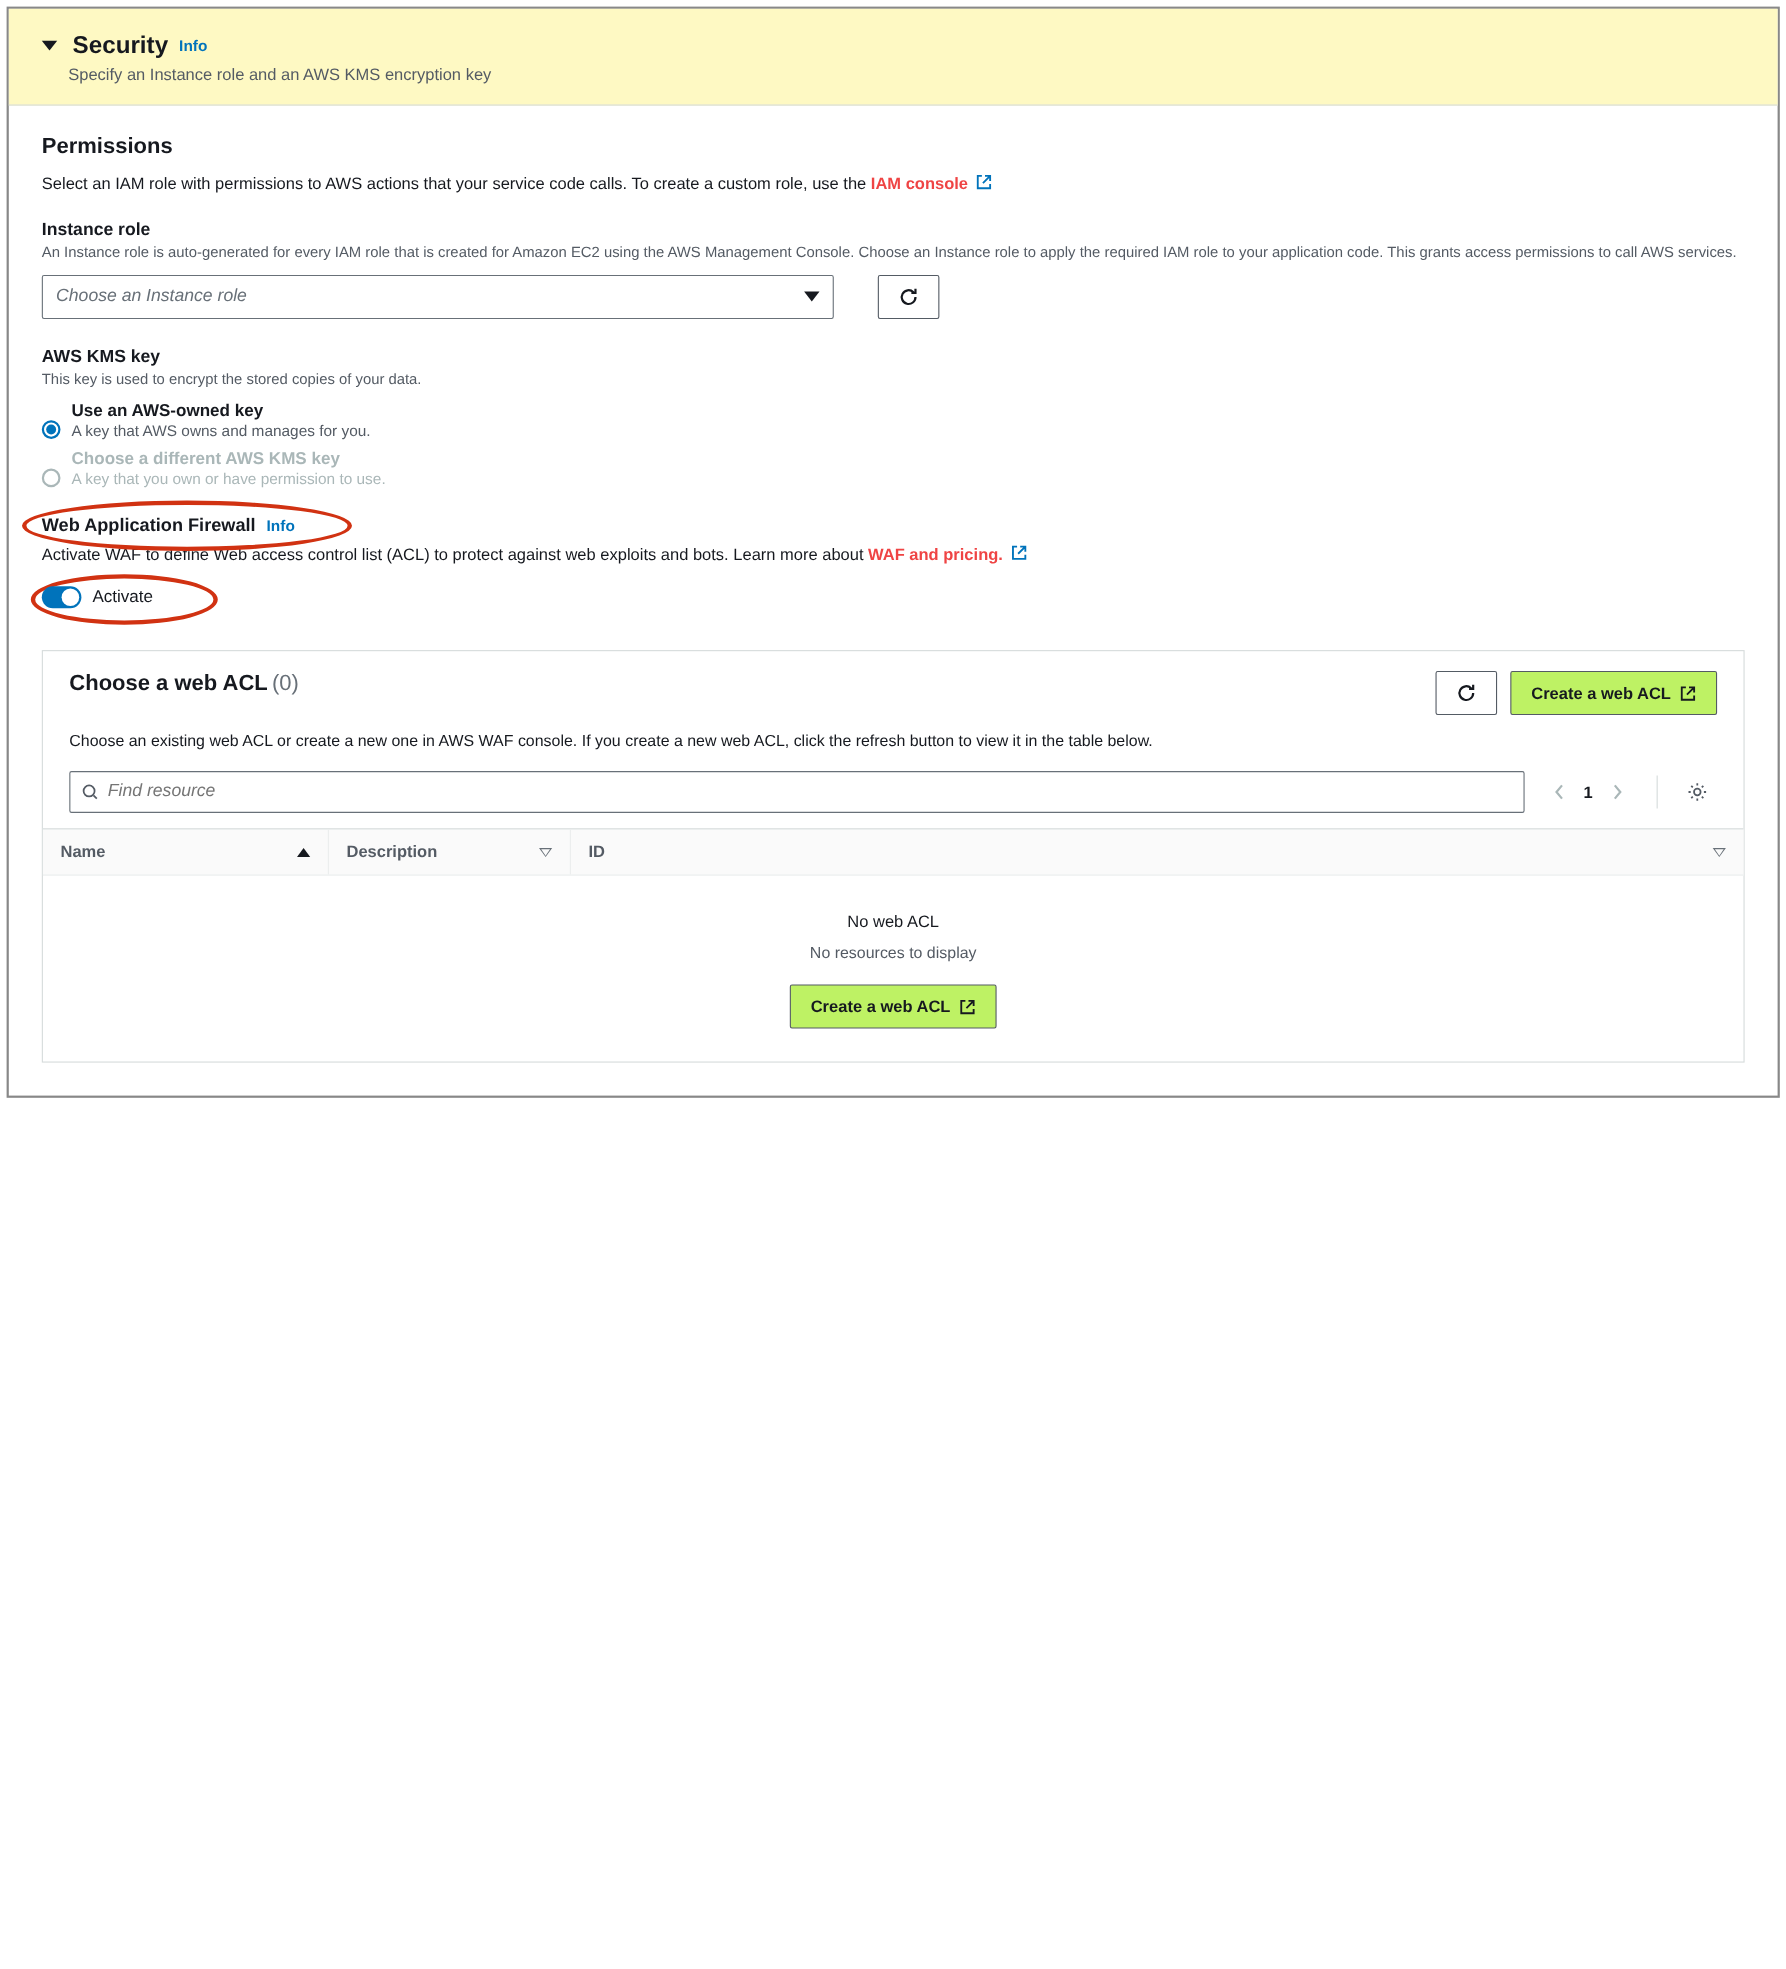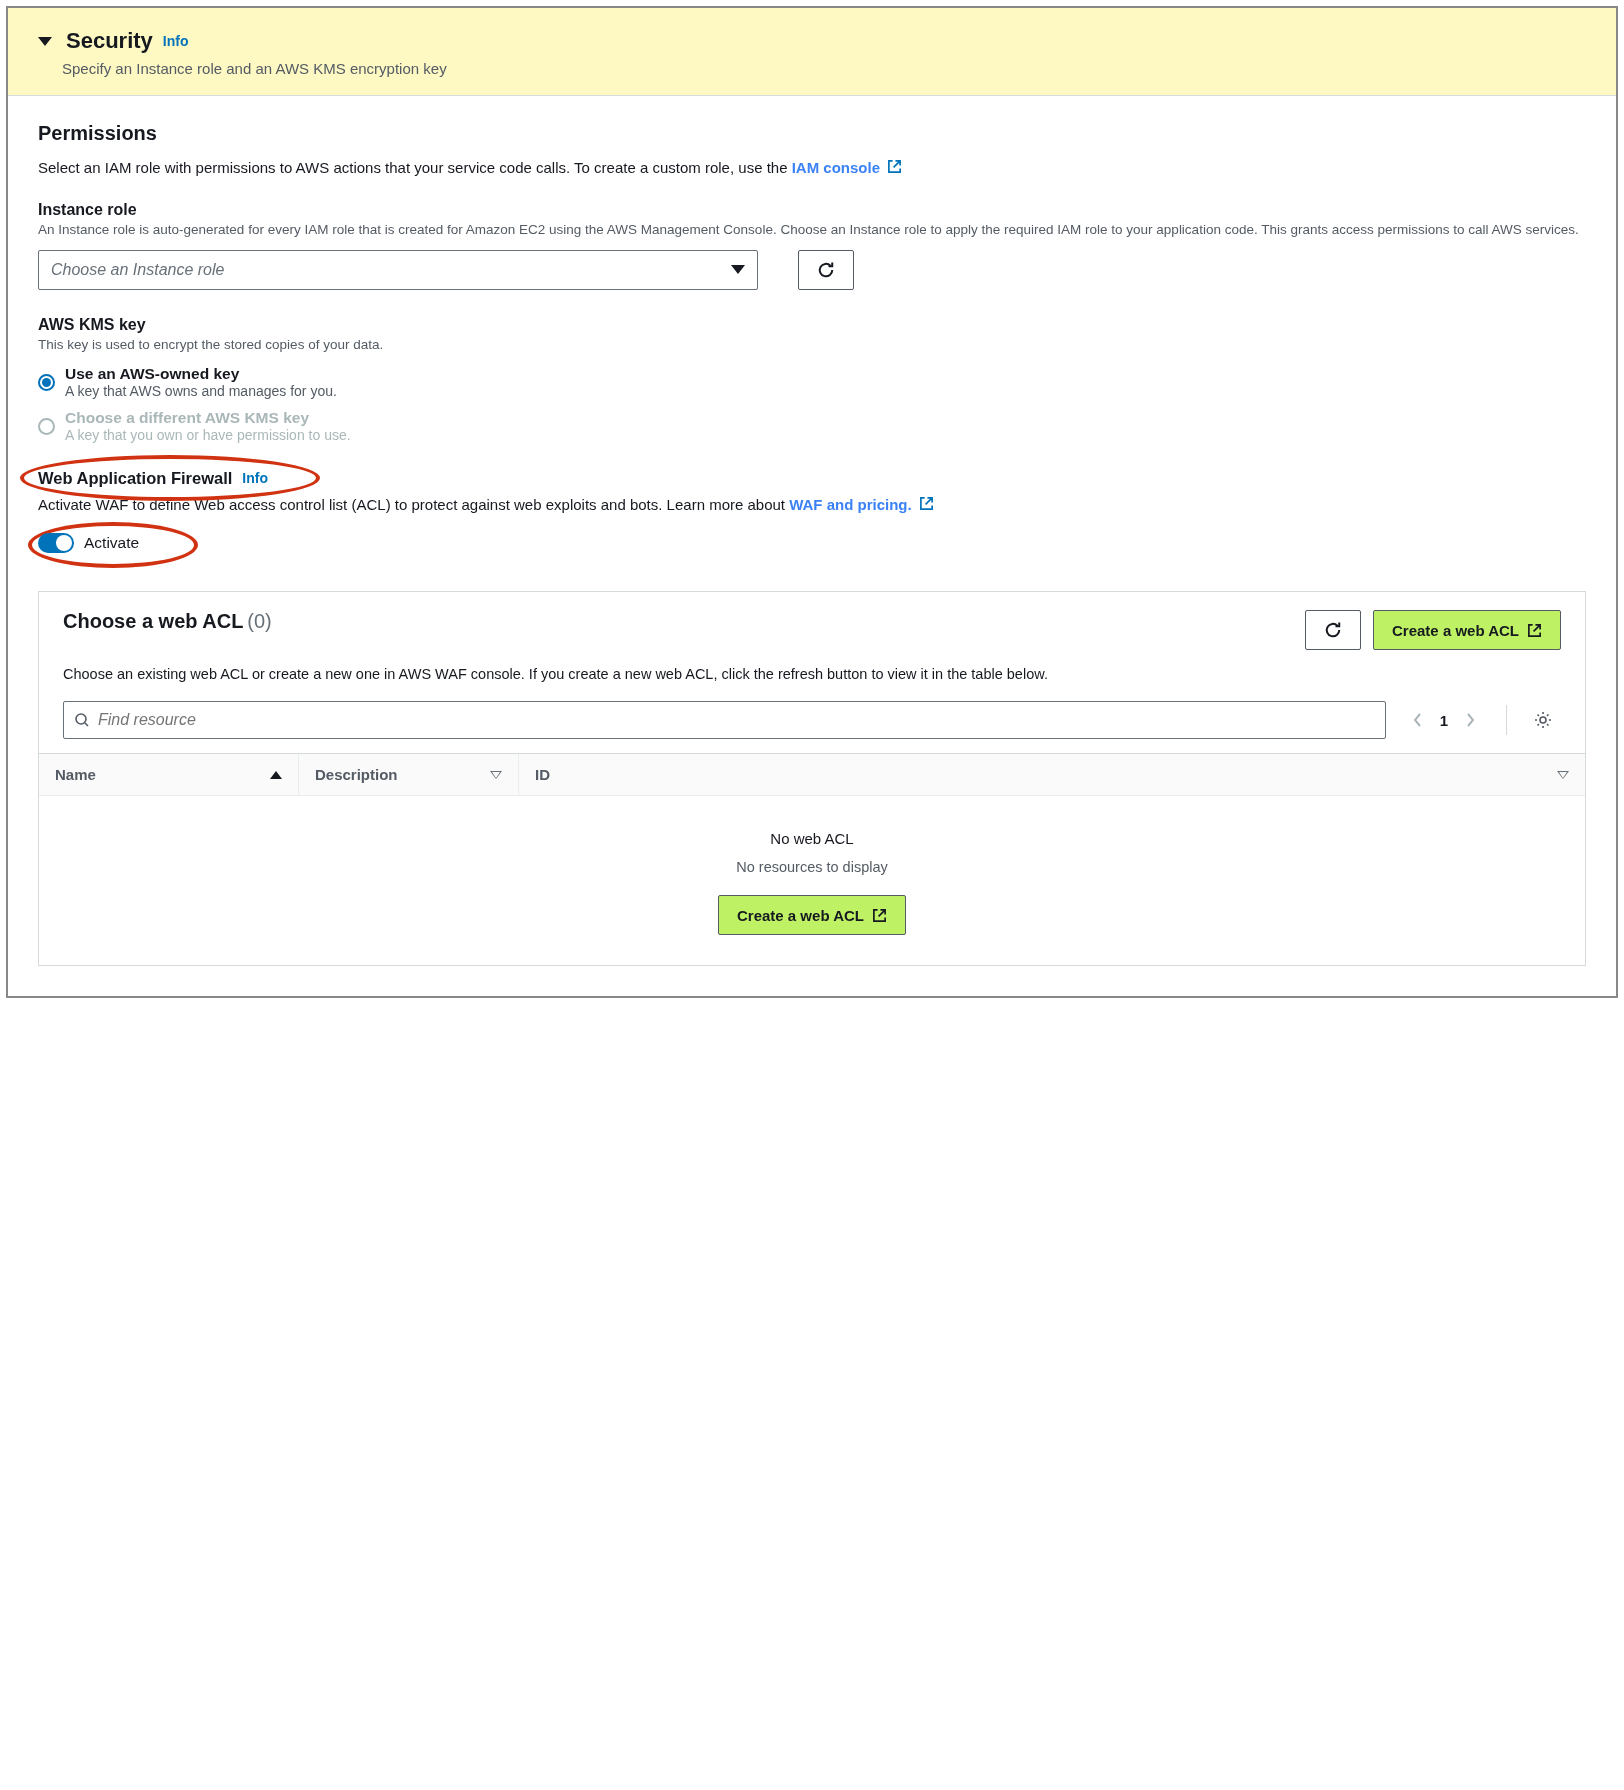--- a/index.html
+++ b/index.html
@@ -55,21 +55,21 @@
     font-weight: 700;
     margin-bottom: 12px;
   }
   .para {
     font-size: 15px;
     color: #16191f;
     margin-bottom: 22px;
     line-height: 1.45;
   }
   .link {
-    color: #3b82f6;
+    color: #ef4444;
     font-weight: 700;
     cursor: pointer;
   }
   .ext-icon {
     display: inline-block;
     width: 15px; height: 15px;
     vertical-align: -1px;
     margin-left: 3px;
   }
   .field-label {
@@ -119,21 +119,21 @@
     background: #fff;
     display: flex;
     align-items: center;
     justify-content: center;
     cursor: pointer;
   }
   .icon-btn.small { height: 40px; width: 56px; }
   .radio-group { margin-top: 4px; }
   .radio-row {
     display: flex;
-    align-items: center;
+    align-items: flex-end;
     gap: 10px;
     margin-bottom: 10px;
   }
   .radio {
     width: 17px; height: 17px;
     border-radius: 50%;
     border: 2px solid #0073bb;
     margin-top: 2px;
     position: relative;
     flex-shrink: 0;

